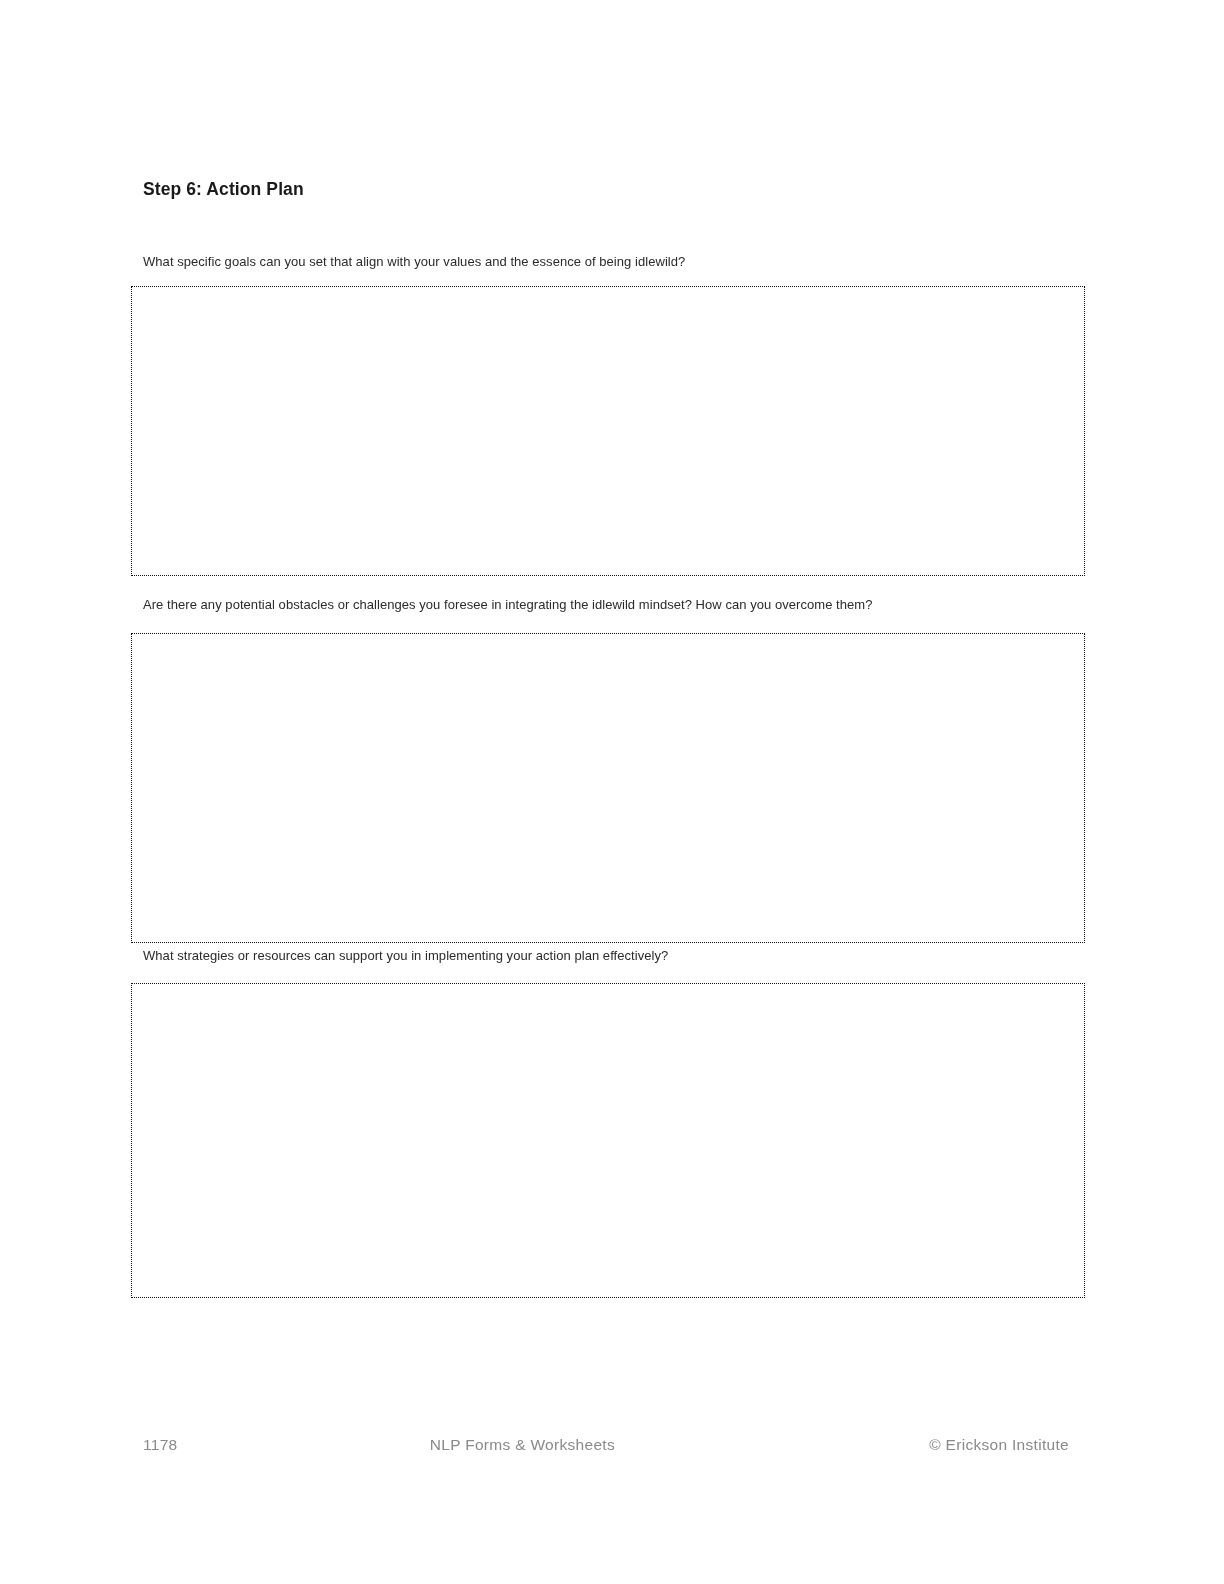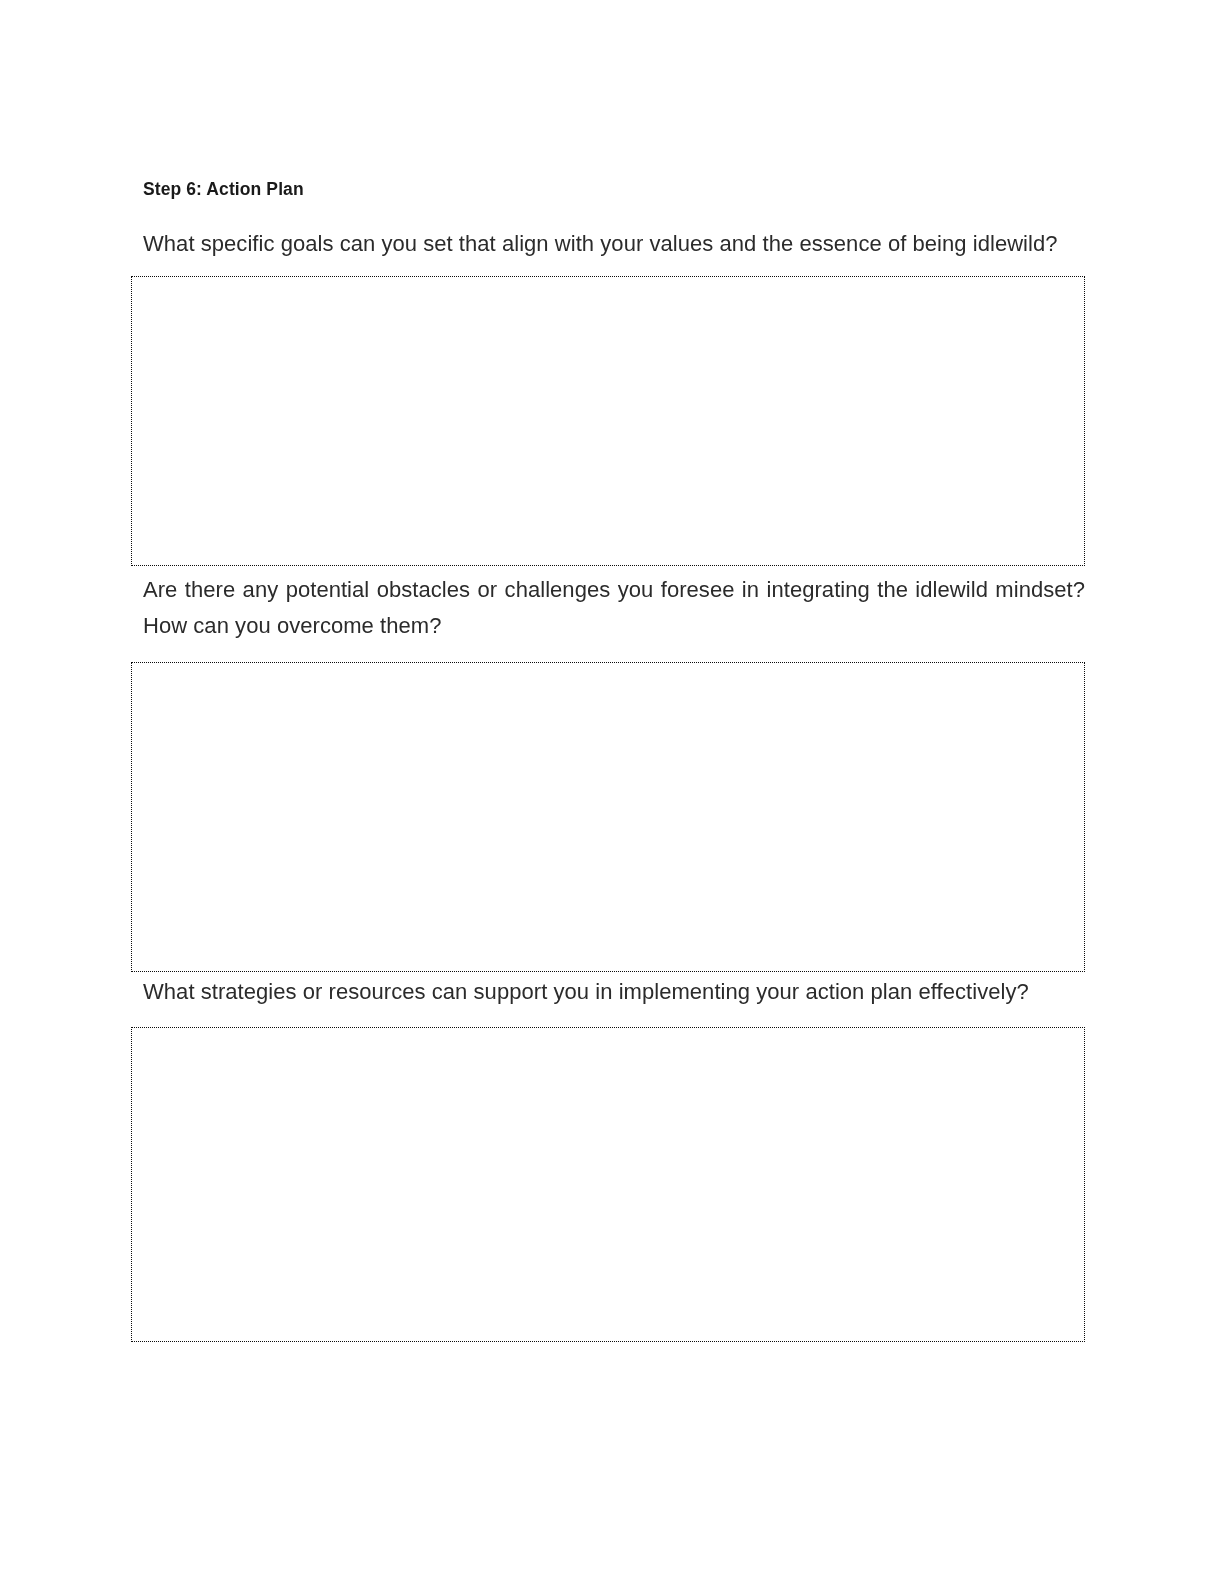--- a/index.html
+++ b/index.html
@@ -31,46 +31,46 @@
     top: 178px;
     width: 942px;
   }
 
   .step-heading {
     font-size: 17.5px;
     font-weight: bold;
     color: #1a1a1a;
     letter-spacing: 0.1px;
     line-height: 1.35;
-    margin: 0 0 24px 0;
+    margin: 0 0 49px 0;
   }
 
   .question {
-    font-size: 22px;
+    font-size: 13px;
     font-weight: normal;
     color: #2b2b2b;
     line-height: 1.65;
     margin: 0;
     letter-spacing: 0.05px;
   }
 
   .question.justified {
     text-align: justify;
     text-justify: inter-word;
   }
 
   .answer-box {
     box-sizing: border-box;
     margin-left: -12px;
     width: 954px;
     border: 1.4px dotted #0d0d0d;
     background: #ffffff;
   }
   .box1 { height: 290px; margin-top: 14px; }
-  .q2 { margin-top: 6px; }
+  .q2 { margin-top: 18px; }
   .box2 { height: 310px; margin-top: 17px; }
   .q3 { margin-top: 2px; }
   .box3 { height: 315px; margin-top: 17px; }
 
   .footer {
     position: absolute;
     left: 143px;
     top: 1436px;
     width: 926px;
     display: flex;
@@ -100,14 +100,19 @@
     <p class="question justified q2">Are there any potential obstacles or challenges you foresee in integrating the idlewild mindset? How can you overcome them?</p>
 
     <div class="answer-box box2"></div>
 
     <p class="question q3">What strategies or resources can support you in implementing your action plan effectively?</p>
 
     <div class="answer-box box3"></div>
 
   </div>
 
+  <div class="footer">
+    <span class="footer-left">1178</span>
+    <span class="footer-center">NLP Forms &amp; Worksheets</span>
+    <span class="footer-right">© Erickson Institute</span>
+  </div>
 
 </div>
 
 </body></html>

